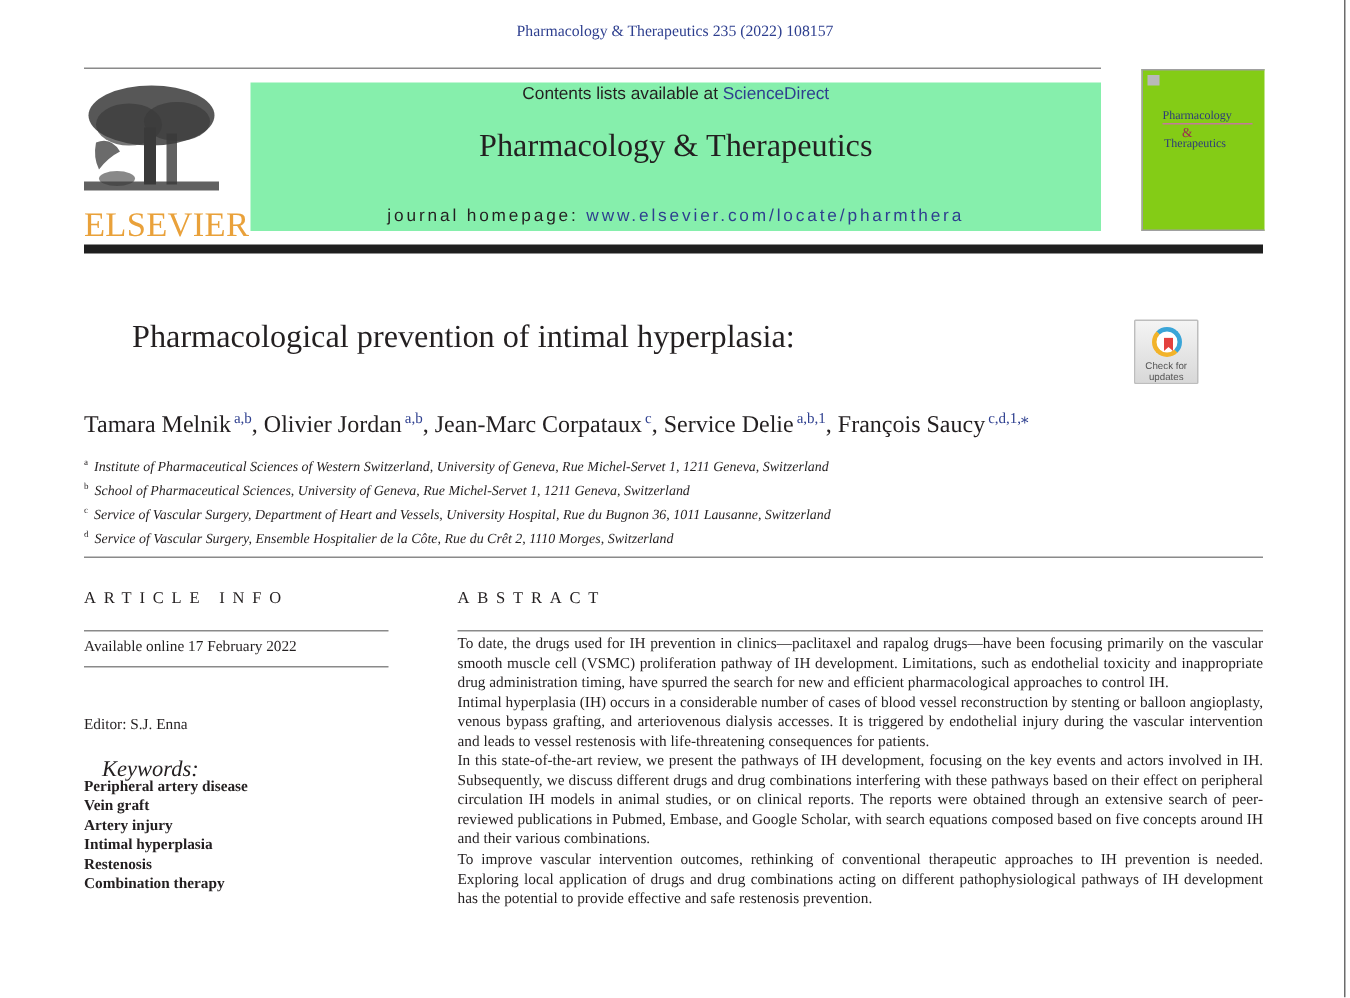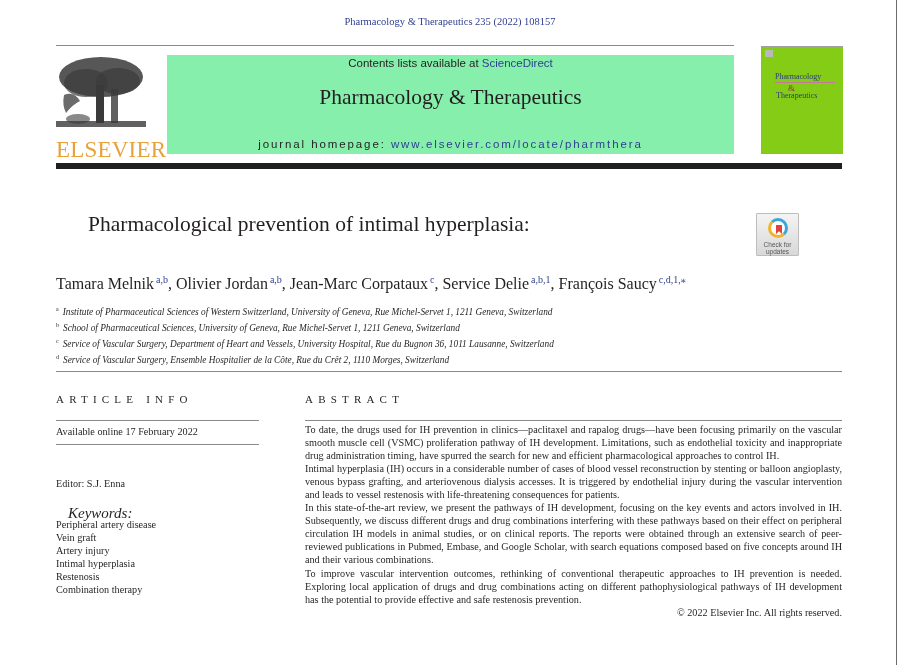--- a/index.html
+++ b/index.html
@@ -45,21 +45,21 @@
 
   .section-rule { position: absolute; top: 371px; left: 56px; width: 786px; height: 1px; background: #8a8a8a; }
 
   .col-left { position: absolute; top: 393px; left: 56px; width: 203px; }
   .col-head { font-size: 11px; letter-spacing: 5.2px; color: #231f20; }
   .left-rule { position: absolute; top: 27px; left: 0; width: 203px; height: 1px; background: #8a8a8a; }
   .left-rule2 { position: absolute; top: 51px; left: 0; width: 203px; height: 1px; background: #8a8a8a; }
   .avail { position: absolute; top: 33px; left: 0; font-size: 10.2px; color: #231f20; }
   .editor { position: absolute; top: 85px; left: 0; font-size: 10.2px; }
   .kw-head { position: absolute; top: 112px; left: 12px; font-size: 15px; font-style: italic; }
-  .kw-list { position: absolute; top: 125px; left: 0; font-size: 10.2px; line-height: 13px; list-style: none; }
+  .kw-list { position: absolute; top: 125px; left: 0; font-size: 10.2px; line-height: 13px; list-style: none; font-weight: bold; }
 
   .col-right { position: absolute; top: 393px; left: 305px; width: 537px; }
   .right-rule { position: absolute; top: 27px; left: 0; width: 537px; height: 1px; background: #8a8a8a; }
   .abstract { position: absolute; top: 30px; left: 0; width: 537px; font-size: 10.2px; line-height: 13.05px; text-align: justify; color: #231f20; }
   .abstract p { margin: 0; }
   .copyright { text-align: right; }
 </style>
 </head>
 <body>
 
@@ -156,15 +156,14 @@
 </div>
 
 <div class="col-right">
   <div class="col-head">ABSTRACT</div>
   <div class="right-rule"></div>
   <div class="abstract">
     <p>To date, the drugs used for IH prevention in clinics—paclitaxel and rapalog drugs—have been focusing primarily on the vascular smooth muscle cell (VSMC) proliferation pathway of IH development. Limitations, such as endothelial toxicity and inappropriate drug administration timing, have spurred the search for new and efficient pharmacological approaches to control IH.</p>
     <p>Intimal hyperplasia (IH) occurs in a considerable number of cases of blood vessel reconstruction by stenting or balloon angioplasty, venous bypass grafting, and arteriovenous dialysis accesses. It is triggered by endothelial injury during the vascular intervention and leads to vessel restenosis with life-threatening consequences for patients.</p>
     <p>In this state-of-the-art review, we present the pathways of IH development, focusing on the key events and actors involved in IH. Subsequently, we discuss different drugs and drug combinations interfering with these pathways based on their effect on peripheral circulation IH models in animal studies, or on clinical reports. The reports were obtained through an extensive search of peer-reviewed publications in Pubmed, Embase, and Google Scholar, with search equations composed based on five concepts around IH and their various combinations.</p>
     <p>To improve vascular intervention outcomes, rethinking of conventional therapeutic approaches to IH prevention is needed. Exploring local application of drugs and drug combinations acting on different pathophysiological pathways of IH development has the potential to provide effective and safe restenosis prevention.</p>
-    <p class="copyright">© 2022 Elsevier Inc. All rights reserved.</p>
   </div>
 </div>
 
 </body></html>

